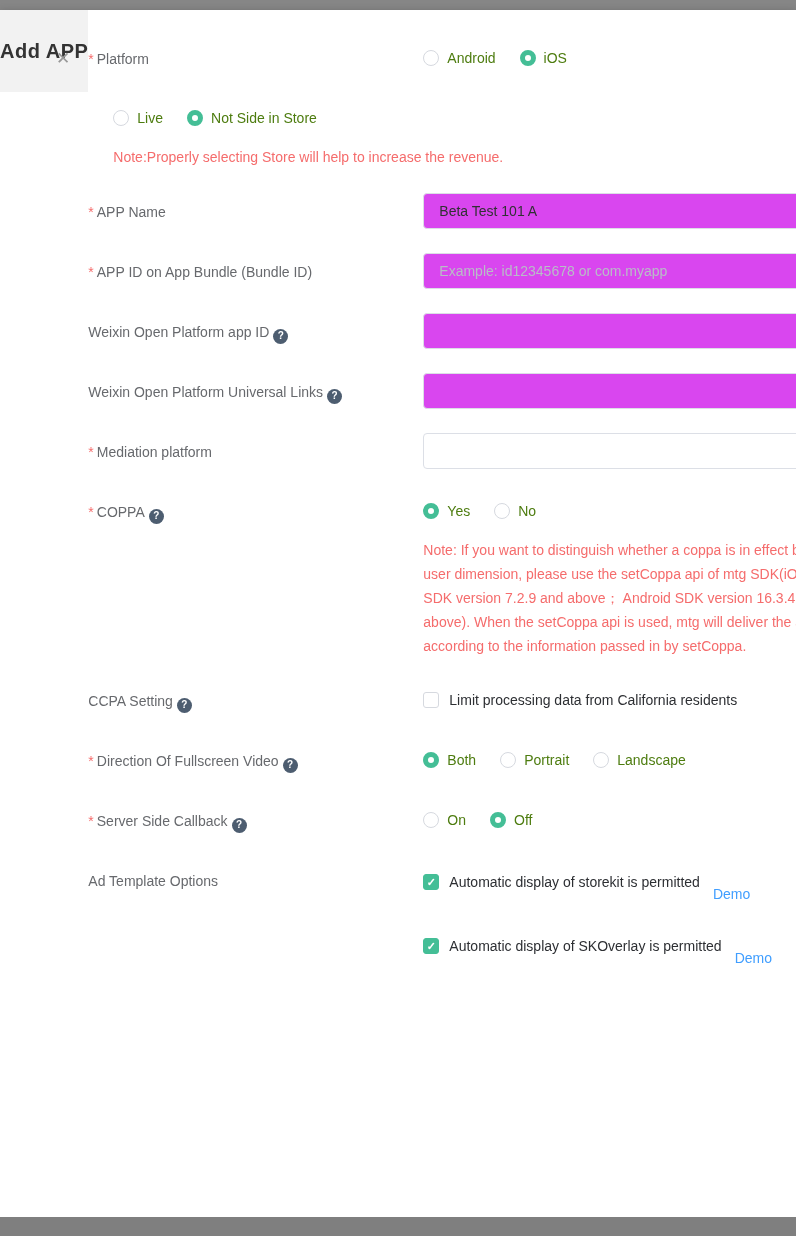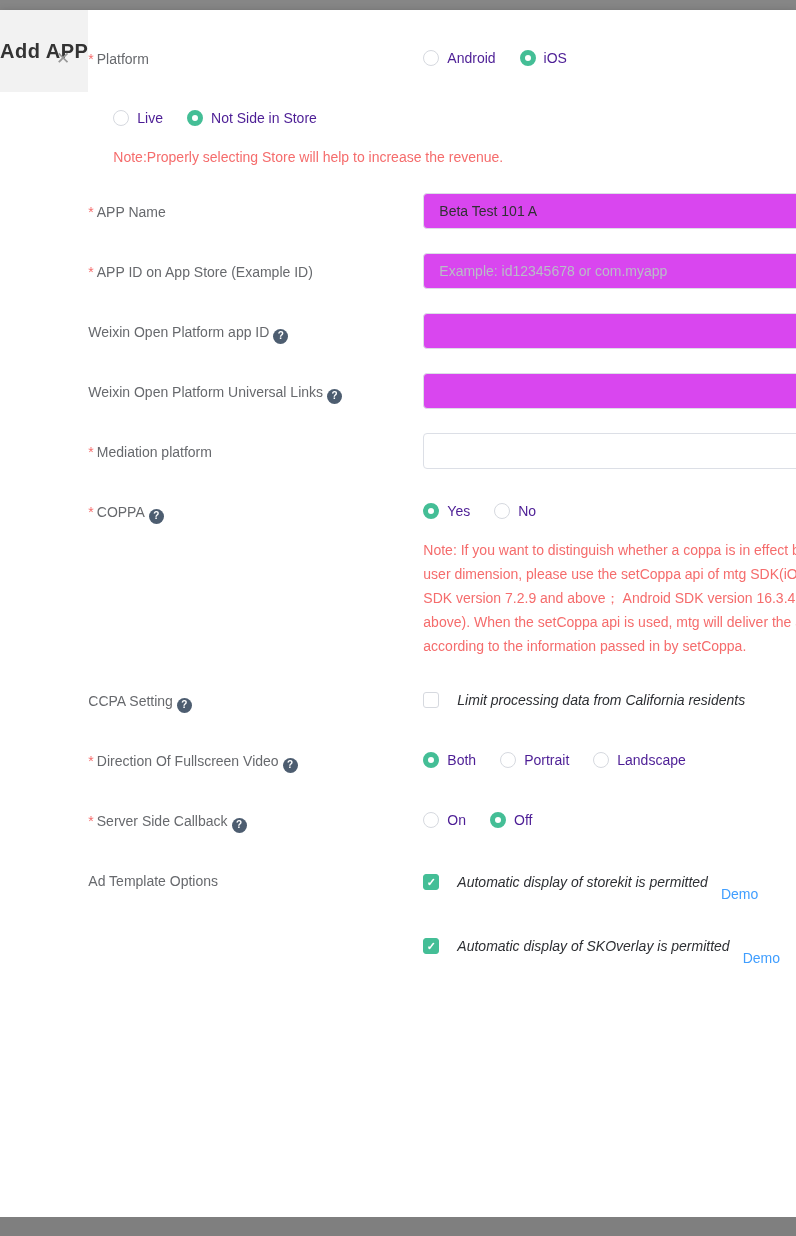--- a/index.html
+++ b/index.html
@@ -111,21 +111,21 @@
   .radio-circle {
     width: 16px; height: 16px;
     border-radius: 50%;
     border: 1px solid #d6d9df;
     background: #fff;
     flex: 0 0 auto;
   }
   .radio-circle.checked {
     border: 5px solid #44be96;
   }
-  .radio-text { font-size: 14px; color: #4c1d95; margin-left: 8px; white-space: nowrap; }
+  .radio-text { font-size: 14px; color: #4d7c0f; margin-left: 8px; white-space: nowrap; }
 
   
   .checkbox-item { display: flex; align-items: center; cursor: pointer; }
   .checkbox-box {
     width: 16px; height: 16px;
     border-radius: 3px;
     border: 1px solid #d6d9df;
     background: #fff;
     flex: 0 0 auto;
     display: flex;
@@ -133,21 +133,21 @@
     justify-content: center;
   }
   .checkbox-box.checked {
     background: #44be96;
     border-color: #44be96;
     color: #fff;
     font-size: 11px;
     font-weight: bold;
     line-height: 1;
   }
-  .checkbox-text { font-size: 14px; color: #2d2f33; margin-left: 18px; white-space: nowrap; font-style: italic; }
+  .checkbox-text { font-size: 14px; color: #2d2f33; margin-left: 10px; white-space: nowrap; }
   .demo-link { font-size: 14px; color: #409eff; margin-left: 13px; cursor: pointer; text-decoration: none; margin-top: 24px; }
 
   
   .help-icon {
     display: inline-flex;
     align-items: center;
     justify-content: center;
     width: 15px; height: 15px;
     border-radius: 50%;
     background: #4d5d70;
@@ -242,21 +242,21 @@
     <div class="form-row">
       <div class="row-label"><span class="required-mark">*</span><span>APP Name</span></div>
       <div class="row-control">
         <div class="control-line">
           <input class="text-input" type="text" value="Beta Test 101 A" style="">
         </div>
       </div>
     </div>
 
     <div class="form-row">
-      <div class="row-label"><span class="required-mark">*</span><span>APP ID on App Store (Example ID)</span></div>
+      <div class="row-label"><span class="required-mark">*</span><span>APP ID on App Bundle (Bundle ID)</span></div>
       <div class="row-control">
         <div class="control-line">
           <input class="text-input" type="text" placeholder="Example: id12345678 or com.myapp" style="">
         </div>
       </div>
     </div>
 
     <div class="form-row">
       <div class="row-label"><span>Weixin Open Platform app ID</span><span class="help-icon">?</span></div>
       <div class="row-control">

